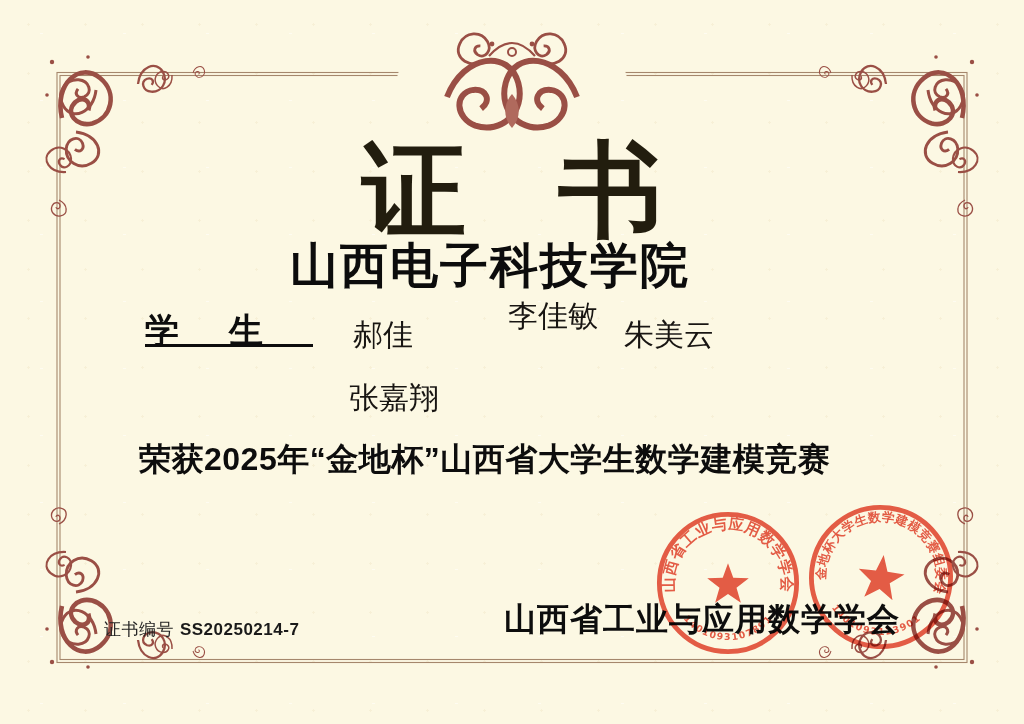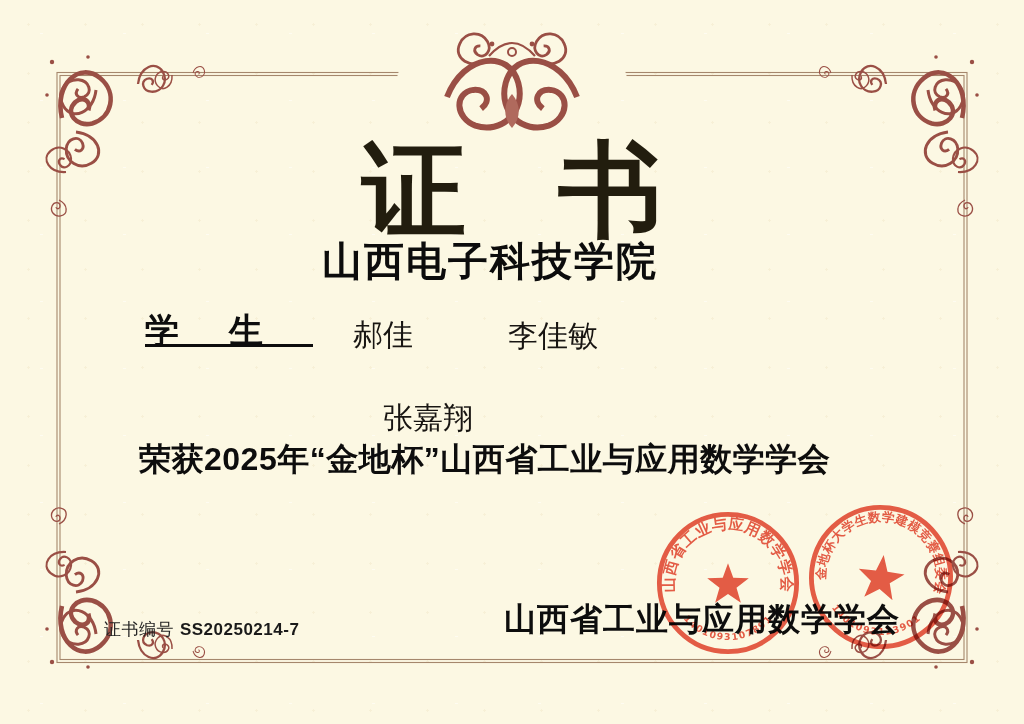--- a/index.html
+++ b/index.html
@@ -15,21 +15,21 @@
   svg{display:block;}
   .frame-layer{position:absolute;left:0;top:0;width:1024px;height:724px;pointer-events:none;}
   .abs{position:absolute;white-space:nowrap;}
   .title-row{left:0;top:138px;width:1024px;display:flex;justify-content:center;gap:92px;}
   .title-char{
     font-family:"DejaVu Serif",serif;font-weight:bold;font-size:104px;line-height:1;
     color:#221d0e;letter-spacing:0;
   }
   .school{
     left:0;top:234px;width:980px;text-align:center;
-    font-size:40px;font-weight:700;color:#0c0c0c;letter-spacing:2px;
+    font-size:48px;font-weight:700;color:#0c0c0c;letter-spacing:2px;
   }
   .lbl{font-size:34px;font-weight:700;color:#0d0d0d;}
   .spread{letter-spacing:50px;}
   .name{font-family:"DejaVu Serif",serif;font-size:30px;font-weight:500;color:#181512;}
   .award{left:139px;top:438px;font-size:32px;font-weight:700;color:#0d0d0d;letter-spacing:.5px;}
   .prize{left:474px;top:502px;font-size:35px;font-weight:700;color:#0d0d0d;letter-spacing:5px;}
   .issuer{left:504px;top:598px;font-size:32px;font-weight:700;color:#0d0d0d;letter-spacing:1px;z-index:2;}
   .certno{left:104px;top:618px;font-family:"DejaVu Serif",serif;font-size:17px;color:#222;letter-spacing:.5px;}
   .certno b{font-family:"Liberation Sans",sans-serif;font-weight:700;color:#1a1a1a;}
   .seal{position:absolute;z-index:3;mix-blend-mode:multiply;opacity:.92;}
@@ -87,25 +87,26 @@
 
   <div class="abs title-row">
     <span class="title-char">证</span>
     <span class="title-char">书</span>
   </div>
 
   <div class="abs school">山西电子科技学院</div>
 
   <div class="abs lbl spread" style="left:145px;top:308px;text-decoration:underline;">学生</div>
   <div class="abs name" style="left:353px;top:315px;">郝佳</div>
-  <div class="abs name" style="left:508px;top:316px;font-family:Liberation Mono, monospace;">李佳敏</div>
+  <div class="abs name" style="left:508px;top:296px;font-family:Liberation Mono, monospace;">李佳敏</div>
+  <div class="abs name" style="left:624px;top:315px;">朱美云</div>
 
-  <div class="abs name" style="left:349px;top:398px;margin-left:34px;">张嘉翔</div>
+  <div class="abs name" style="left:349px;top:378px;">张嘉翔</div>
 
-  <div class="abs award">荣获2025年“金地杯”山西省工业与应用数学学会</div>
+  <div class="abs award">荣获2025年“金地杯”山西省大学生数学建模竞赛</div>
 
 
   <div class="abs issuer">山西省工业与应用数学学会</div>
 
   <div class="abs certno">
     <span>证书编号</span>
     <b>SS20250214-7</b>
   </div>
 
   <svg class="seal" style="left:650px;top:505px;" width="156" height="156" viewBox="0 0 150 150" xmlns="http://www.w3.org/2000/svg" xmlns:xlink="http://www.w3.org/1999/xlink">

